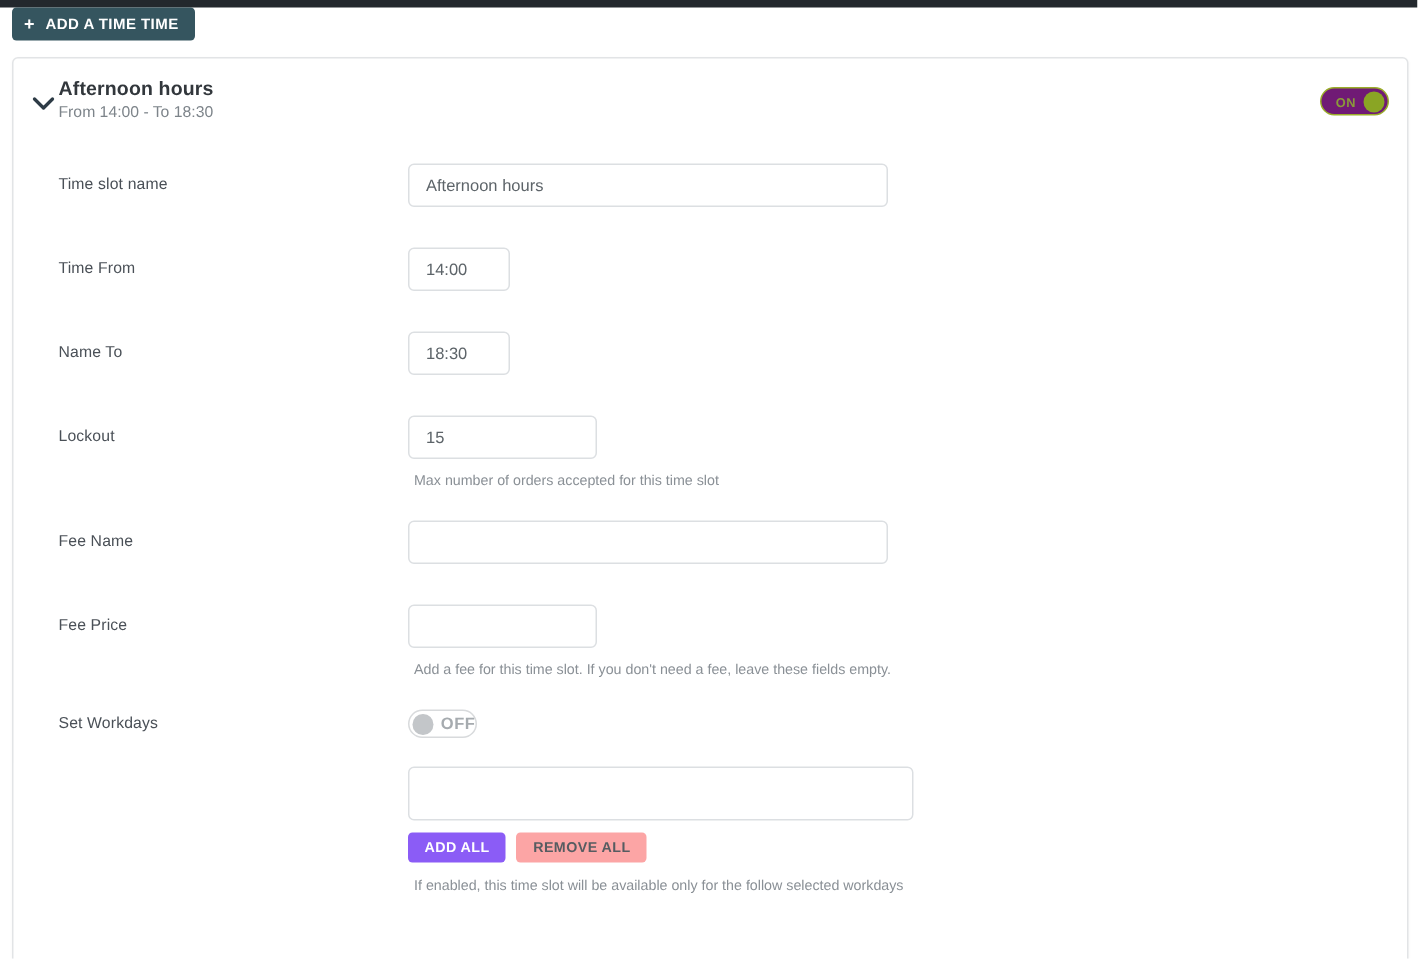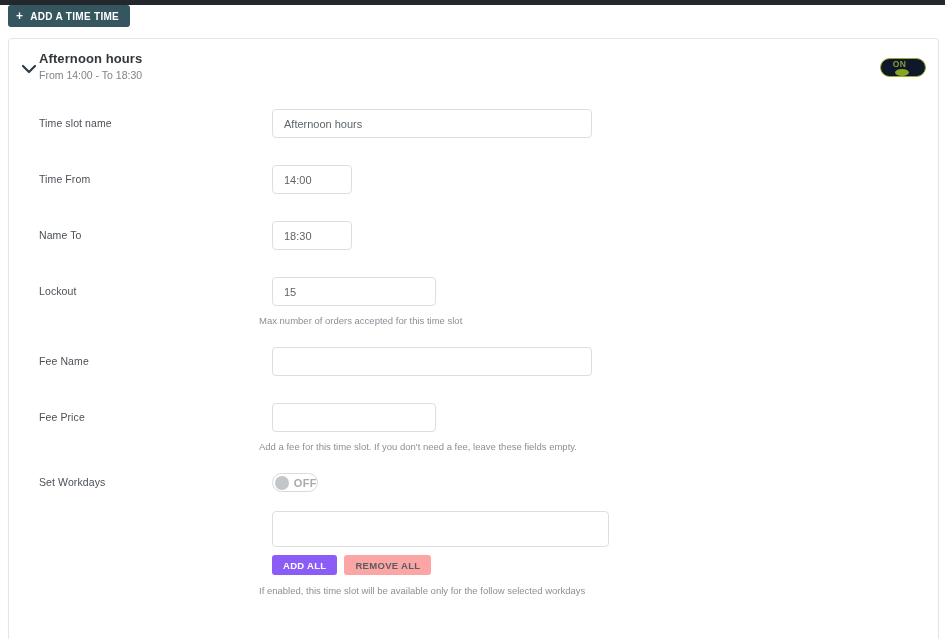--- a/index.html
+++ b/index.html
@@ -110,24 +110,23 @@
     height: 19px;
     cursor: pointer;
     user-select: none;
   }
   .toggle-on {
     position: absolute;
     right: 12px;
     top: 19px;
     width: 46px;
     border: 1px solid #9aad2a;
-    background: #0f172a;
+    background: #701a75;
     justify-content: flex-end;
     padding-right: 2px;
-    flex-direction: column;
   }
   .toggle-on .knob {
     width: 14px; height: 14px;
     border-radius: 50%;
     background: #8aa524;
     order: 2;
   }
   .toggle-on .tlabel {
     font-size: 8.5px;
     font-weight: bold;
@@ -183,27 +182,27 @@
     border-radius: 4px;
     background: #ffffff;
     font-family: "Liberation Sans", sans-serif;
     font-size: 11px;
     color: #5d6469;
     padding: 0 11px;
     outline: none;
   }
   .inp::placeholder { color: #b5babe; }
   .inp-wide   { width: 320px; }
-  .inp-small  { width: 80px; }
-  .inp-mid    { width: 164px; }
+  .inp-small  { width: 68px; }
+  .inp-mid    { width: 126px; }
   .inp-tall   { width: 337px; height: 36px; }
 
   .hint {
     position: absolute;
-    left: 250px;
+    left: 267px;
     font-size: 9.5px;
     color: #8a9096;
     white-space: nowrap;
   }
 
   
   .btn-group {
     position: absolute;
     left: 263px;
     display: flex;

